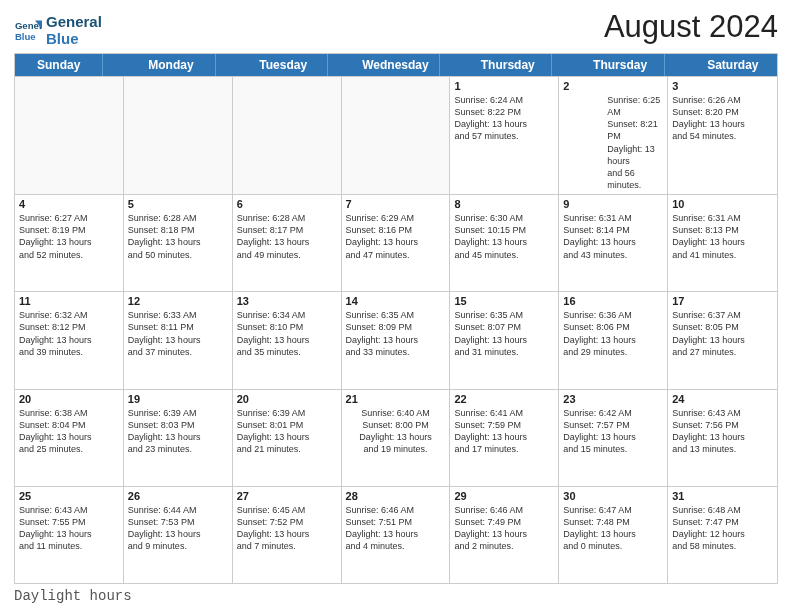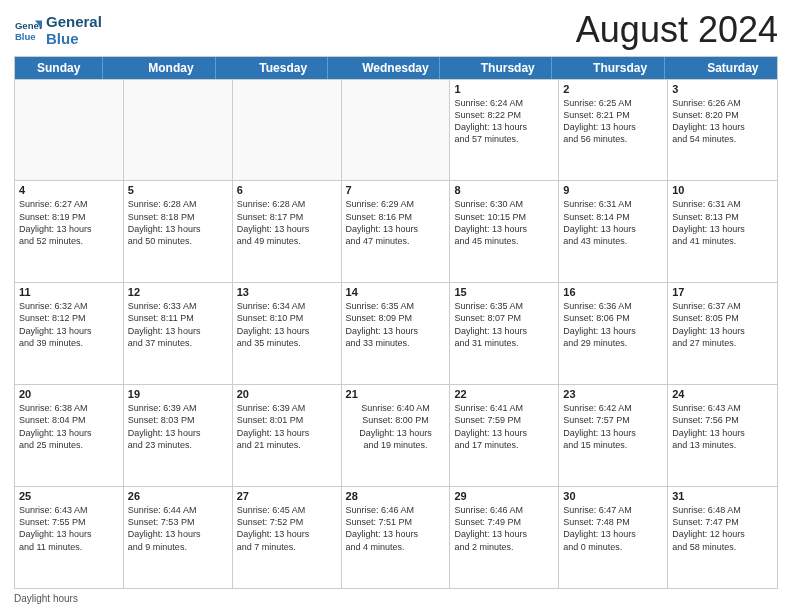--- a/index.html
+++ b/index.html
@@ -39,21 +39,21 @@
     }
     .logo-icon {
       width: 28px;
       height: 28px;
       margin-right: 4px;
     }
     .title-block {
       text-align: right;
     }
     .main-title {
-      font-size: 36px;
+      font-size: 31px;
       font-weight: normal;
       color: #222;
       line-height: 1.1;
     }
     .subtitle {
       font-size: 15px;
       color: #444;
       margin-top: 2px;
     }
     .calendar {
@@ -104,24 +104,25 @@
       font-weight: bold;
       color: #222;
       margin-bottom: 2px;
     }
     .day-info {
       font-size: 9px;
       color: #333;
       line-height: 1.35;
     }
     .footer-note {
-      font-size: 10px;
+      font-size: 14px;
       color: #555;
       margin-top: 4px;
       text-align: left;
+      font-family: Liberation Mono, monospace;
     }
   </style>
 </head>
 <body>
 
 <div class="page">
   <div class="header-area">
     <div class="logo">
       <svg class="logo-icon" viewBox="0 0 32 32">
         <rect x="0" y="0" width="32" height="32" fill="white"></rect>
@@ -159,21 +160,21 @@
           <div class="cal-cell empty"></div>
           <div class="cal-cell">
             <div class="day-number">1</div>
             <div class="day-info" style="white-space: pre-line;">Sunrise: 6:24 AM
 Sunset: 8:22 PM
 Daylight: 13 hours
 and 57 minutes.</div>
           </div>
           <div class="cal-cell">
             <div class="day-number">2</div>
-            <div class="day-info" style="white-space: pre-line;">Sunrise: 6:25 AM
+            <div class="day-info" style="white-space: pre-line; margin-left: 44px;">Sunrise: 6:25 AM
 Sunset: 8:21 PM
 Daylight: 13 hours
 and 56 minutes.</div>
           </div>
           <div class="cal-cell">
             <div class="day-number">3</div>
             <div class="day-info" style="white-space: pre-line;">Sunrise: 6:26 AM
 Sunset: 8:20 PM
 Daylight: 13 hours
 and 54 minutes.</div>

